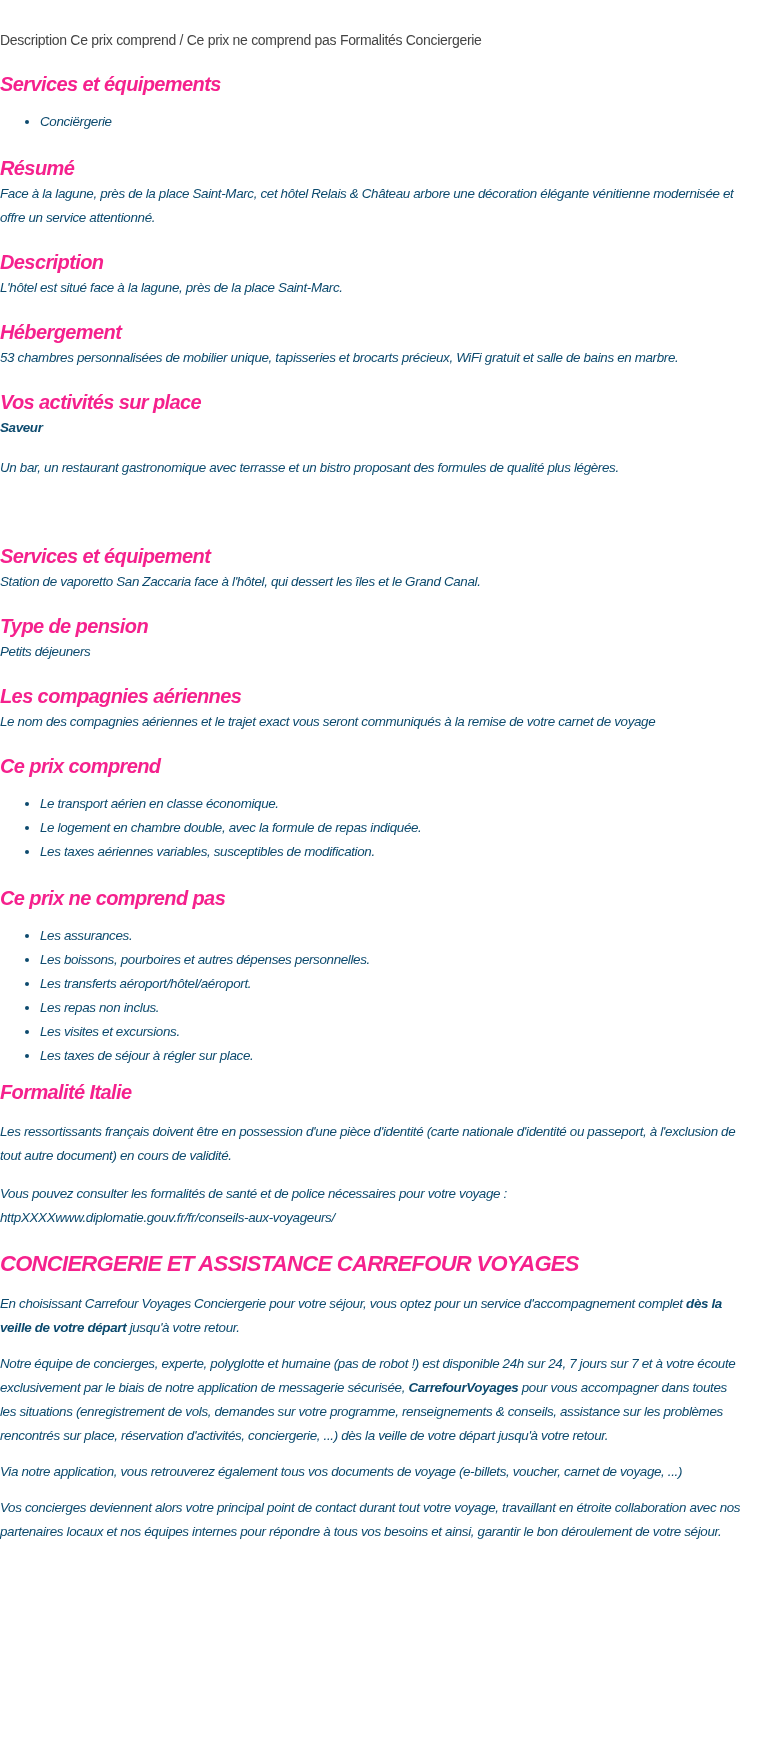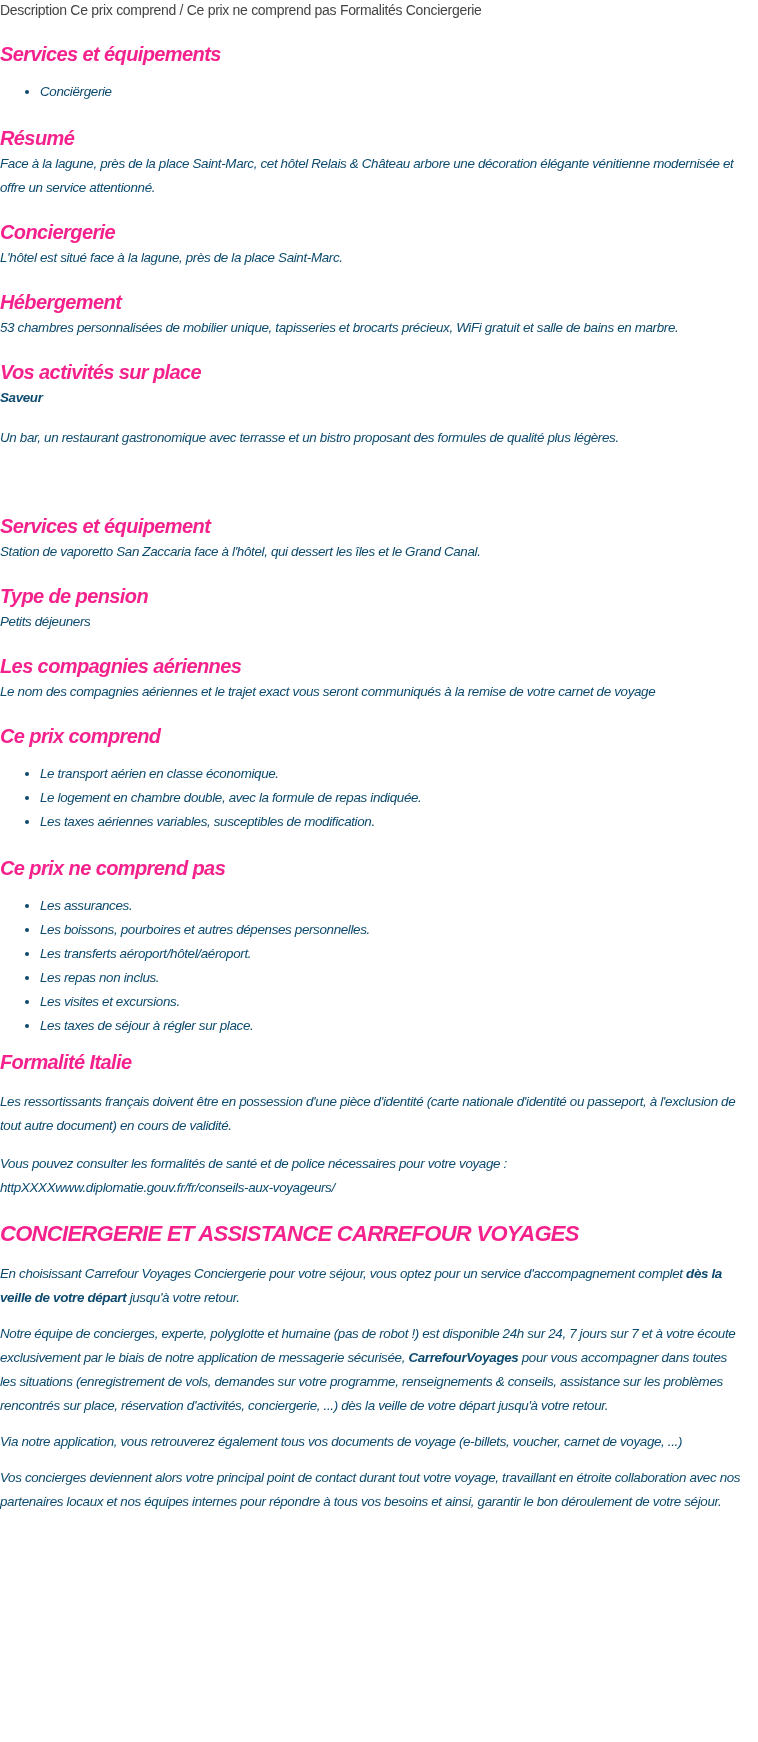--- a/index.html
+++ b/index.html
@@ -1,21 +1,21 @@
 <!DOCTYPE html>
 <html><head>
 <meta charset="utf-8">
 <style>
   html, body { margin: 0; padding: 0; background: #ffffff; }
   body {
     width: 758px; height: 1742px; overflow: hidden;
     font-family: "Liberation Sans", sans-serif;
     color: #444444;
   }
-  .page { padding: 0 15px 0 0; width: 744px; }
+  .page { padding: 0 15px 0 0; width: 744px; margin-top: 30px; }
   .tabs-line {
     font-size: 14px; line-height: 20px; margin: 0; padding-top: 0;
     color: #444; letter-spacing: -0.3px;
   }
   h2 {
     color: #f5218d; font-style: italic; font-weight: 700;
     font-size: 20px; line-height: 28px; margin: 0; letter-spacing: -0.6px;
   }
   h2.caps { font-size: 22px; letter-spacing: -0.7px; }
   p, li {
@@ -35,21 +35,21 @@
   <p class="tabs-line" style="font-style:normal;">Description Ce prix comprend / Ce prix ne comprend pas Formalités Conciergerie</p>
 
   <h2 style="margin-top:20px;">Services et équipements</h2>
   <ul style="margin-top:12px;">
     <li>Conciërgerie</li>
   </ul>
 
   <h2 style="margin-top:20px;">Résumé</h2>
   <p>Face à la lagune, près de la place Saint-Marc, cet hôtel Relais &amp; Château arbore une décoration élégante vénitienne modernisée et offre un service attentionné.</p>
 
-  <h2 style="margin-top:18px;">Conciergerie</h2>
+  <h2 style="margin-top:18px;">Description</h2>
   <p>L'hôtel est situé face à la lagune, près de la place Saint-Marc.</p>
 
   <h2 style="margin-top:18px;">Hébergement</h2>
   <p>53 chambres personnalisées de mobilier unique, tapisseries et brocarts précieux, WiFi gratuit et salle de bains en marbre.</p>
 
   <h2 style="margin-top:18px;">Vos activités sur place</h2>
   <p><b>Saveur</b></p>
   <p style="margin-top:16px;">Un bar, un restaurant gastronomique avec terrasse et un bistro proposant des formules de qualité plus légères.</p>
 
   <h2 style="margin-top:62px;">Services et équipement</h2>

